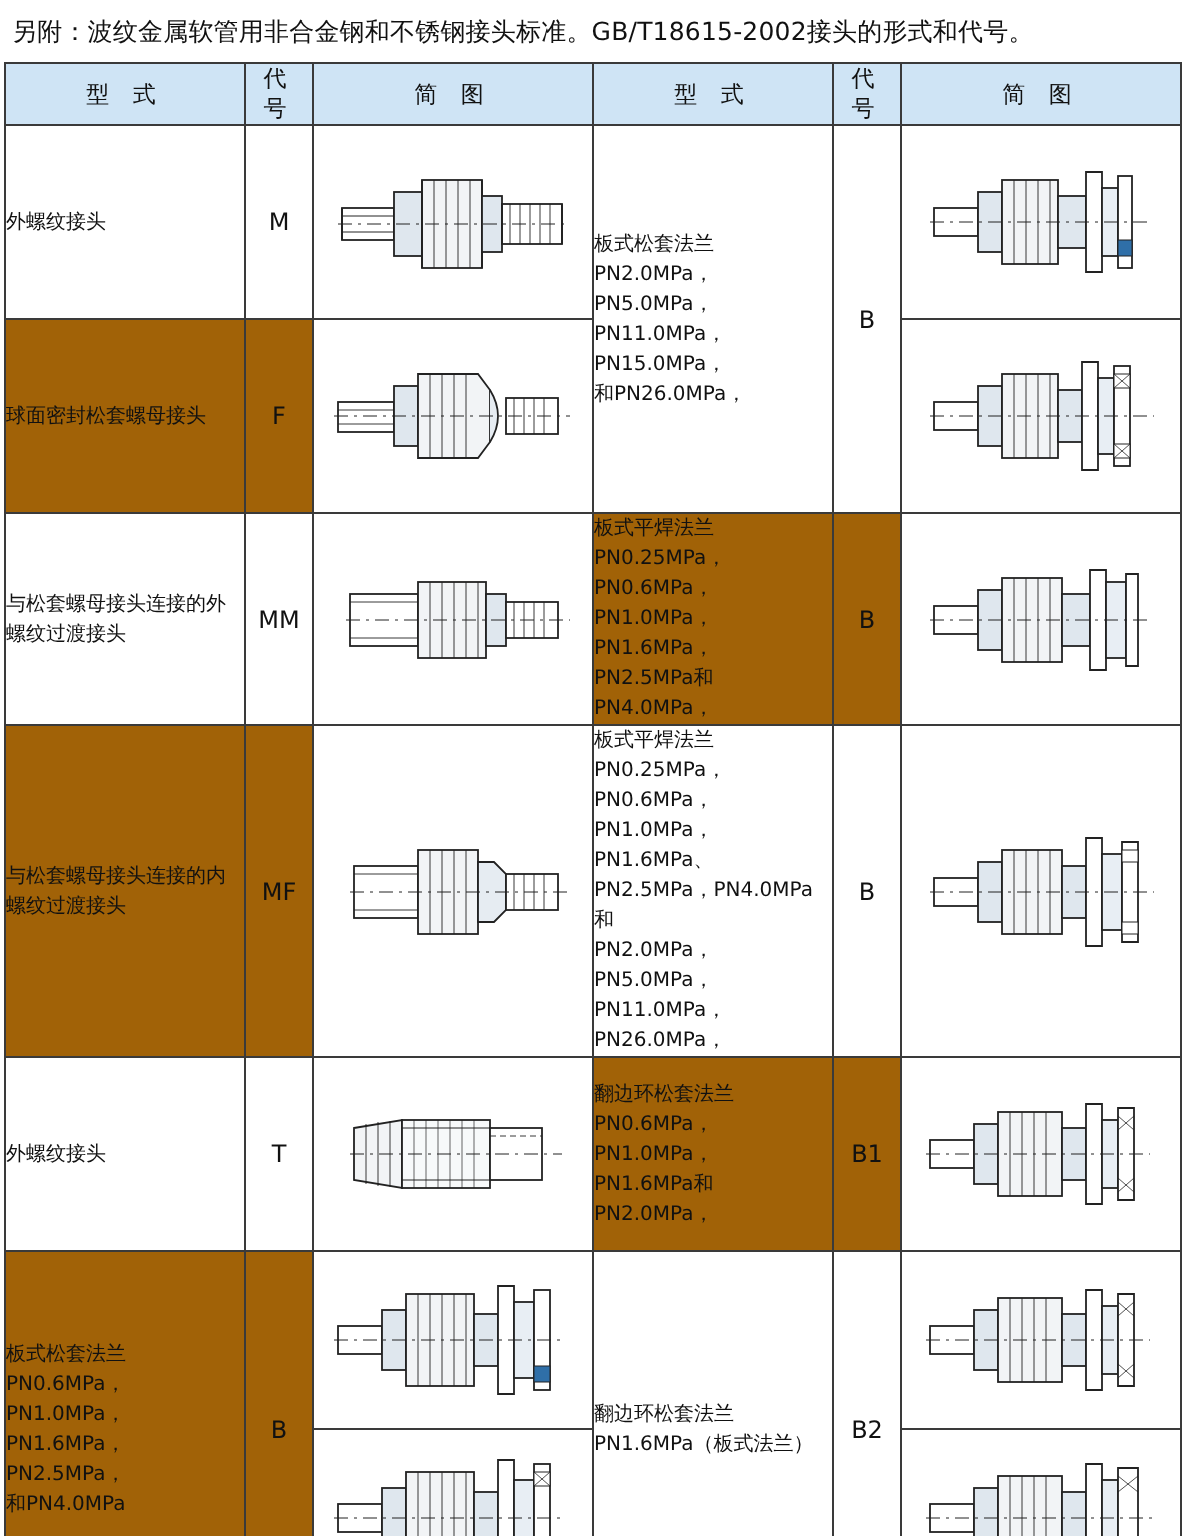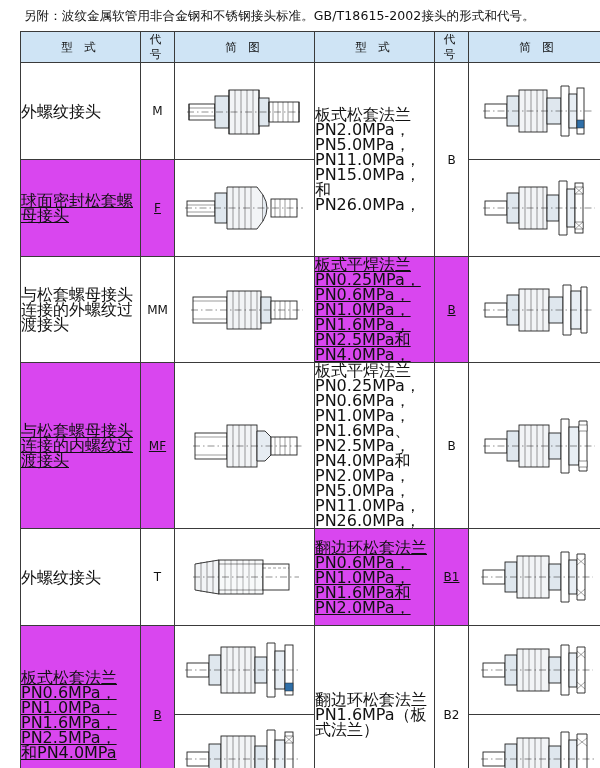--- a/index.html
+++ b/index.html
@@ -3,21 +3,21 @@
 <meta charset="utf-8">
 <style>
   html,body{margin:0;padding:0;}
   body{
     width:600px;height:768px;
     background:#ffffff;
     font-family:"DejaVu Sans","Liberation Sans",sans-serif;
     color:#111;
     overflow:hidden;
   }
-  .page{width:600px;height:741px;position:relative;box-sizing:border-box;padding:0 20px;}
+  .page{width:600px;height:741px;position:relative;box-sizing:border-box;padding:0 2px;}
   .title{
     font-size:12.5px;
     line-height:16px;
     padding:8px 4px 7px 4px;
     letter-spacing:0.1px;
     white-space:nowrap;
   }
   table.main{
     border-collapse:collapse;
     table-layout:fixed;
@@ -31,30 +31,30 @@
   }
   .hdr td{
     background:#cfe4f5;
     text-align:center;
     font-size:11.5px;
     height:24px;
     letter-spacing:4px;
     font-weight:normal;
   }
   .cell-text{
-    font-size:16px;
+    font-size:10px;
     line-height:15px;
     padding:4px 5px;
     text-align:left;
   }
   .code{
     text-align:center;
     font-size:12px;
   }
-  .yellow{ background:#d946ef;text-decoration:underline; }
+  .yellow{ background:#a16207; }
   .white{ background:#ffffff; }
   .figure{
     background:#ffffff;
     text-align:center;
   }
   svg{display:block;margin:0 auto;}
   
   col.c1{width:120px;}
   col.c2{width:34px;}
   col.c3{width:140px;}

